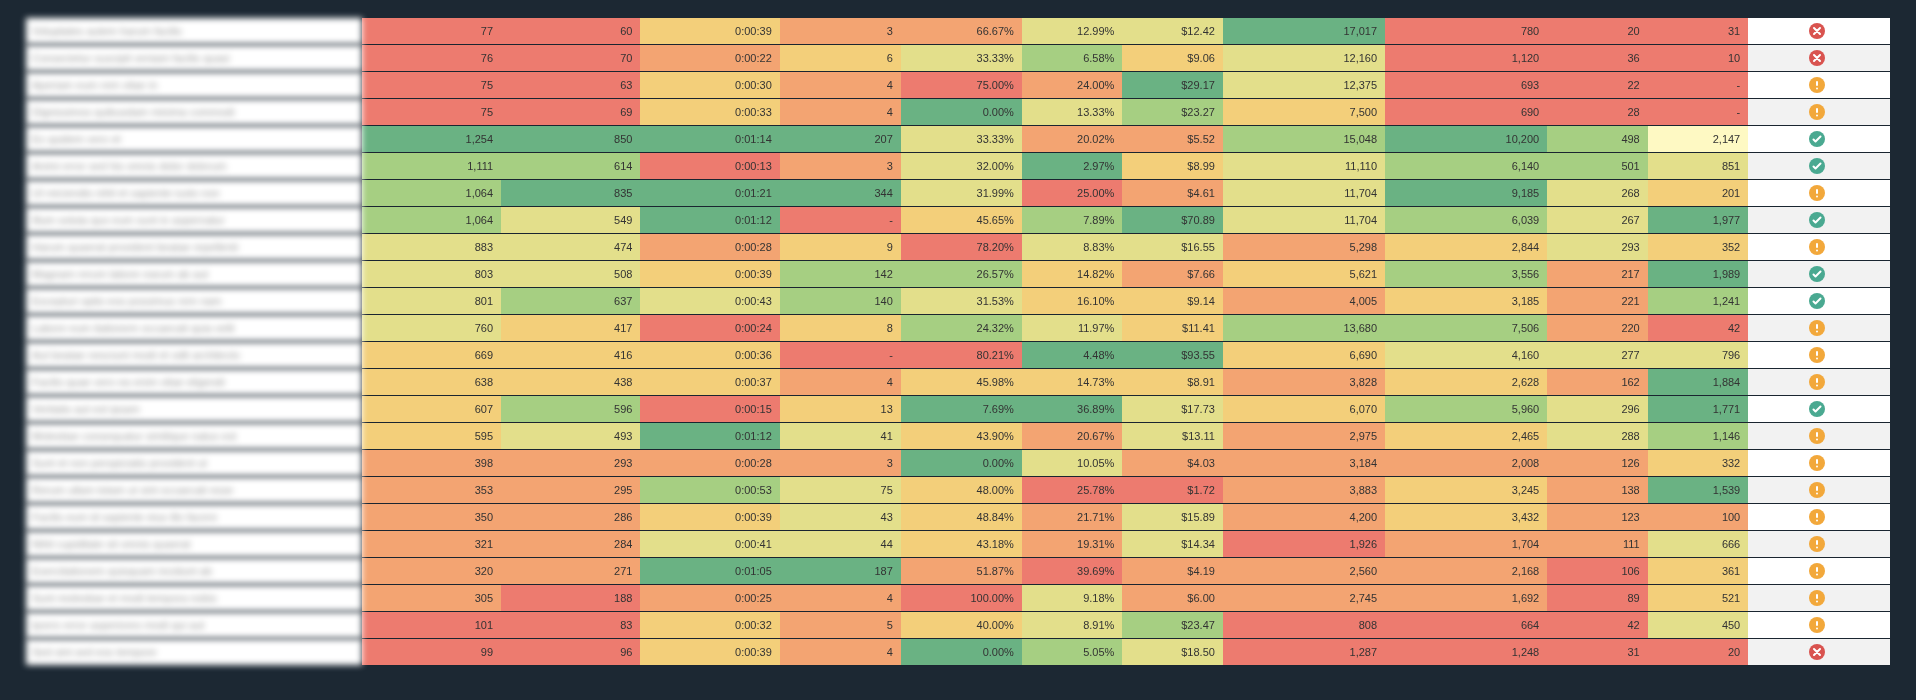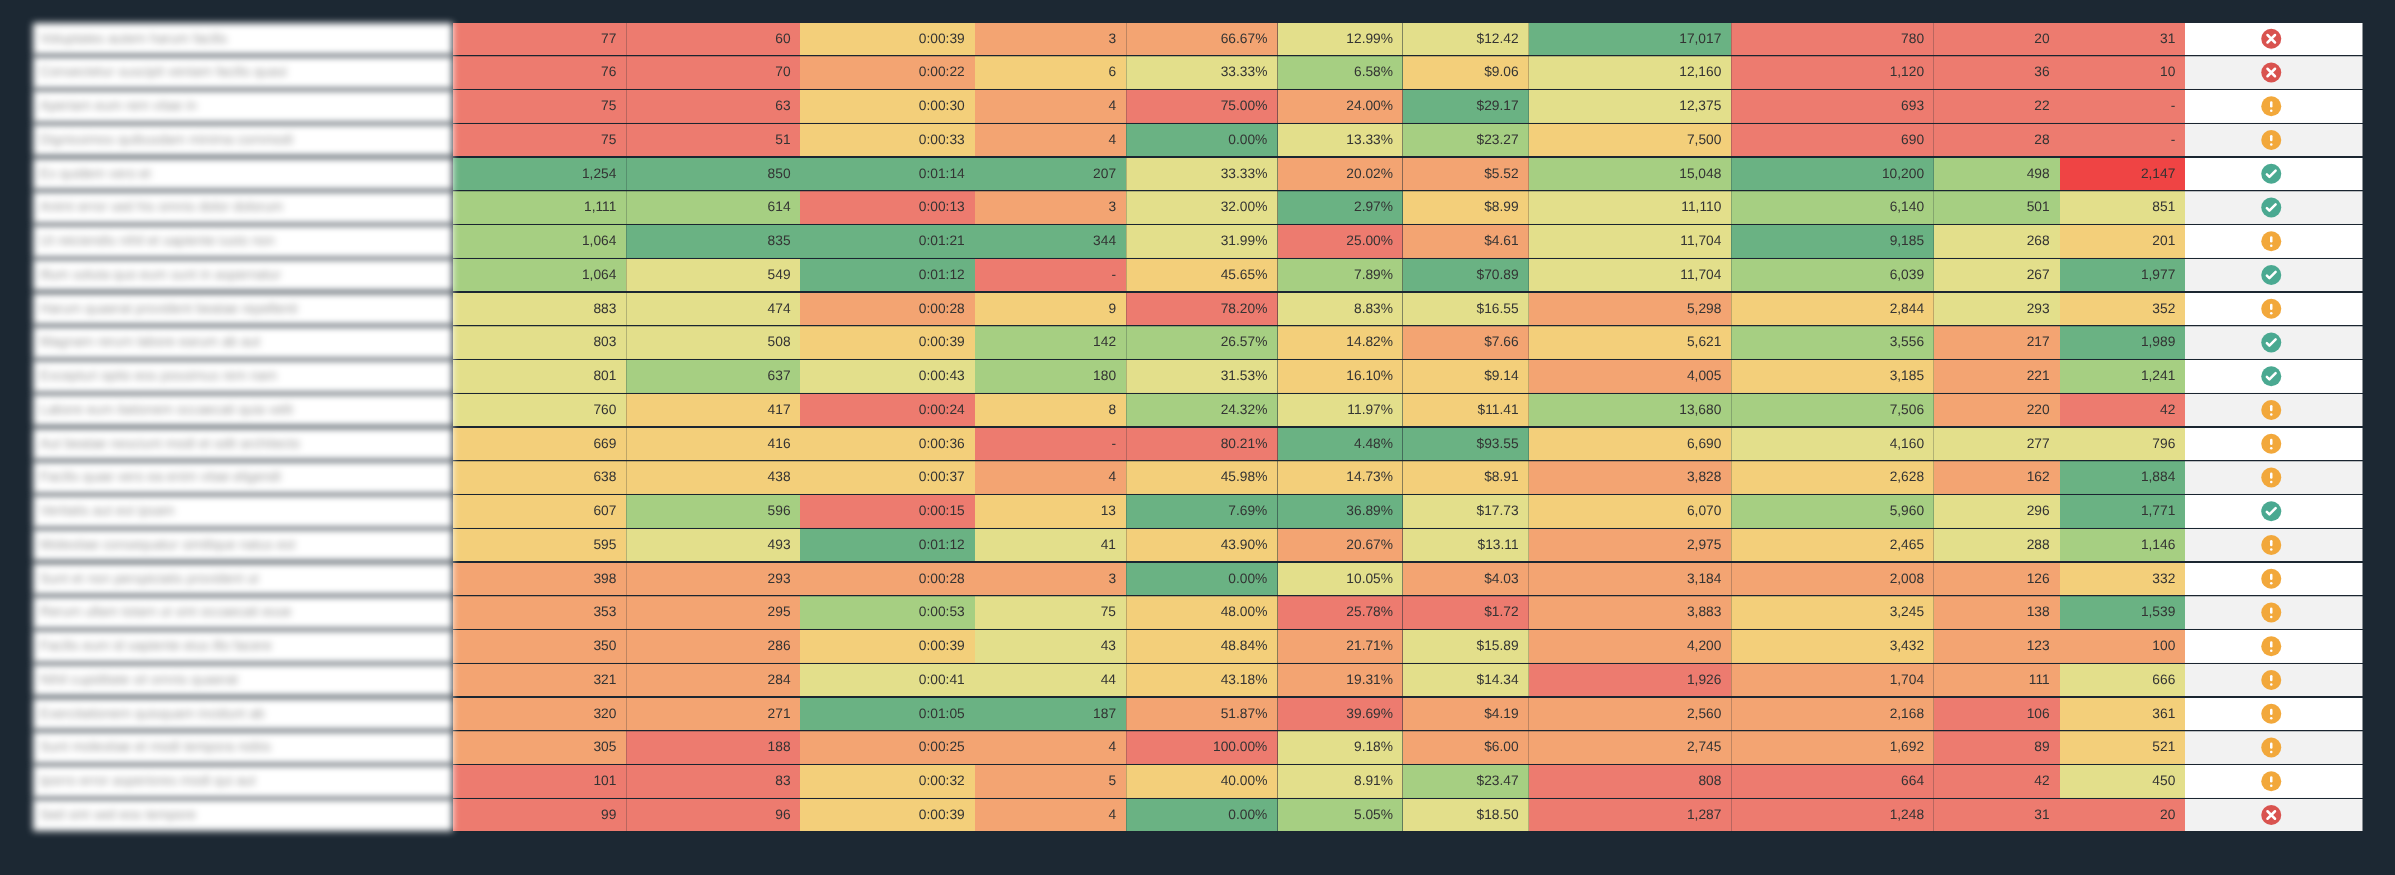--- a/index.html
+++ b/index.html
@@ -69,21 +69,21 @@
           <td class="num" style="width: 76px; background: rgb(237, 123, 111);">22</td>
           <td class="num" style="width: 76px; background: rgb(237, 123, 111);">-</td>
           <td class="status" style="width: 112px;"><span class="icon warn"><svg width="16" height="16" viewBox="0 0 16 16">
                 <rect x="7" y="4" width="2" height="5" rx="1" fill="#fff"></rect>
                 <rect x="7" y="10.5" width="2" height="2" rx="1" fill="#fff"></rect>
               </svg></span></td>
         </tr>
         <tr>
           <td class="label" style="width: 280px;">Dignissimos quibusdam minima commodi</td>
           <td class="num" style="width: 110px; background: rgb(237, 123, 111);">75</td>
-          <td class="num" style="width: 110px; background: rgb(237, 123, 111);">51</td>
+          <td class="num" style="width: 110px; background: rgb(237, 123, 111);">69</td>
           <td class="num" style="width: 110px; background: rgb(243, 207, 122);">0:00:33</td>
           <td class="num" style="width: 94px; background: rgb(243, 164, 114);">4</td>
           <td class="num" style="width: 94px; background: rgb(106, 178, 131);">0.00%</td>
           <td class="num" style="width: 76px; background: rgb(227, 223, 139);">13.33%</td>
           <td class="num" style="width: 76px; background: rgb(166, 207, 130);">$23.27</td>
           <td class="num" style="width: 130px; background: rgb(243, 207, 122);">7,500</td>
           <td class="num" style="width: 130px; background: rgb(237, 123, 111);">690</td>
           <td class="num" style="width: 76px; background: rgb(237, 123, 111);">28</td>
           <td class="num" style="width: 76px; background: rgb(237, 123, 111);">-</td>
           <td class="status" style="width: 112px;"><span class="icon warn"><svg width="16" height="16" viewBox="0 0 16 16">
@@ -96,21 +96,21 @@
           <td class="num" style="width: 110px; background: rgb(106, 178, 131);">1,254</td>
           <td class="num" style="width: 110px; background: rgb(106, 178, 131);">850</td>
           <td class="num" style="width: 110px; background: rgb(106, 178, 131);">0:01:14</td>
           <td class="num" style="width: 94px; background: rgb(106, 178, 131);">207</td>
           <td class="num" style="width: 94px; background: rgb(227, 223, 139);">33.33%</td>
           <td class="num" style="width: 76px; background: rgb(243, 164, 114);">20.02%</td>
           <td class="num" style="width: 76px; background: rgb(243, 164, 114);">$5.52</td>
           <td class="num" style="width: 130px; background: rgb(166, 207, 130);">15,048</td>
           <td class="num" style="width: 130px; background: rgb(106, 178, 131);">10,200</td>
           <td class="num" style="width: 76px; background: rgb(166, 207, 130);">498</td>
-          <td class="num" style="width: 76px; background: #ef4444;">2,147</td>
+          <td class="num" style="width: 76px; background: #fef9c3;">2,147</td>
           <td class="status" style="width: 112px;"><span class="icon ok"><svg width="16" height="16" viewBox="0 0 16 16">
                 <path d="M4.5 8.5l2 2 5-5" stroke="#fff" stroke-width="2" fill="none" stroke-linecap="round" stroke-linejoin="round"></path>
               </svg></span></td>
         </tr>
         <tr>
           <td class="label" style="width: 280px;">Animi error sed his omnis dolor dolorum</td>
           <td class="num" style="width: 110px; background: rgb(166, 207, 130); margin-top: 18px;">1,111</td>
           <td class="num" style="width: 110px; background: rgb(166, 207, 130);">614</td>
           <td class="num" style="width: 110px; background: rgb(237, 123, 111);">0:00:13</td>
           <td class="num" style="width: 94px; background: rgb(243, 164, 114);">3</td>
@@ -193,21 +193,21 @@
           <td class="num" style="width: 76px; background: rgb(106, 178, 131);">1,989</td>
           <td class="status" style="width: 112px;"><span class="icon ok"><svg width="16" height="16" viewBox="0 0 16 16">
                 <path d="M4.5 8.5l2 2 5-5" stroke="#fff" stroke-width="2" fill="none" stroke-linecap="round" stroke-linejoin="round"></path>
               </svg></span></td>
         </tr>
         <tr>
           <td class="label" style="width: 280px;">Excepturi optio eos possimus rem nam</td>
           <td class="num" style="width: 110px; background: rgb(227, 223, 139);">801</td>
           <td class="num" style="width: 110px; background: rgb(166, 207, 130);">637</td>
           <td class="num" style="width: 110px; background: rgb(227, 223, 139);">0:00:43</td>
-          <td class="num" style="width: 94px; background: rgb(166, 207, 130);">180</td>
+          <td class="num" style="width: 94px; background: rgb(166, 207, 130);">140</td>
           <td class="num" style="width: 94px; background: rgb(227, 223, 139);">31.53%</td>
           <td class="num" style="width: 76px; background: rgb(243, 207, 122);">16.10%</td>
           <td class="num" style="width: 76px; background: rgb(243, 207, 122);">$9.14</td>
           <td class="num" style="width: 130px; background: rgb(243, 164, 114);">4,005</td>
           <td class="num" style="width: 130px; background: rgb(243, 207, 122);">3,185</td>
           <td class="num" style="width: 76px; background: rgb(243, 164, 114);">221</td>
           <td class="num" style="width: 76px; background: rgb(166, 207, 130);">1,241</td>
           <td class="status" style="width: 112px;"><span class="icon ok"><svg width="16" height="16" viewBox="0 0 16 16">
                 <path d="M4.5 8.5l2 2 5-5" stroke="#fff" stroke-width="2" fill="none" stroke-linecap="round" stroke-linejoin="round"></path>
               </svg></span></td>

